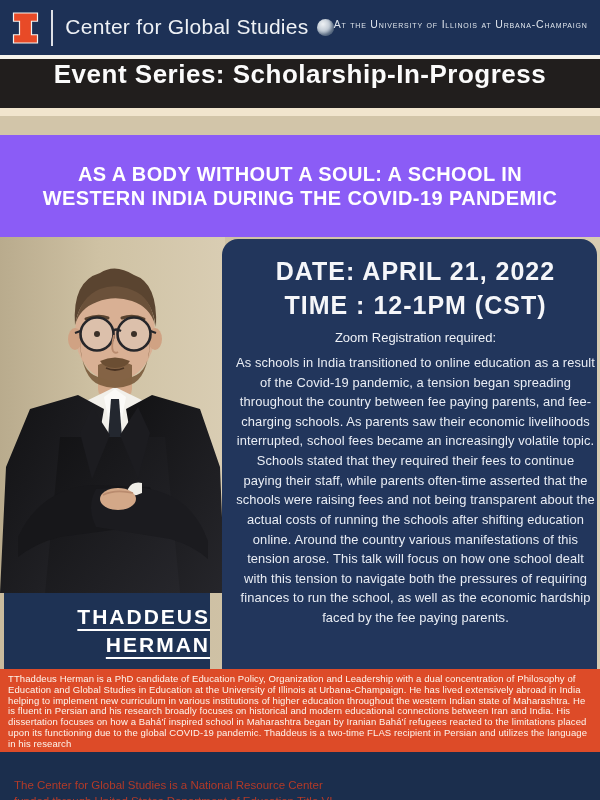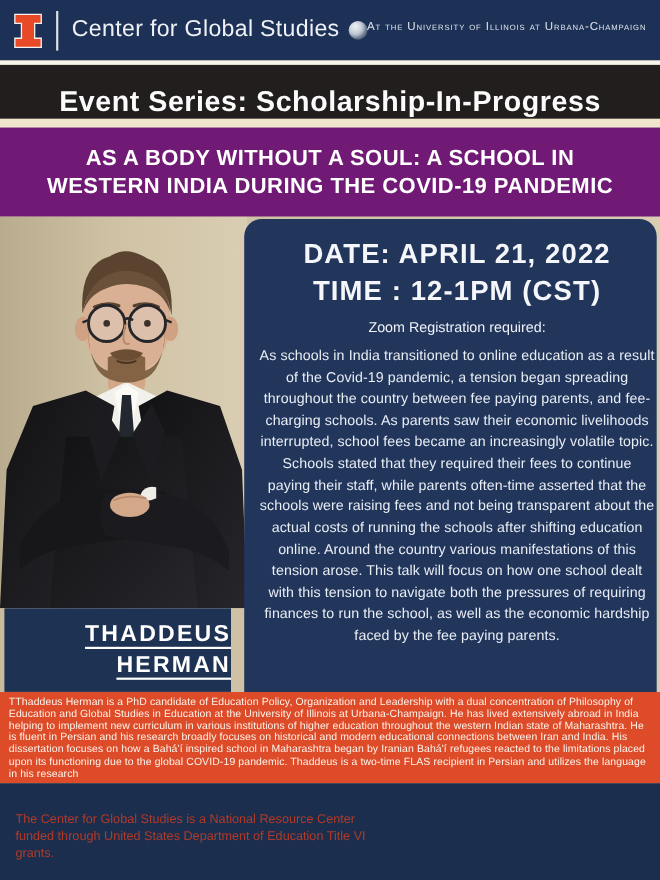--- a/index.html
+++ b/index.html
@@ -27,28 +27,28 @@
   }
   .hdr-sub{
     color:#dfe5ec;font-size:10.5px;font-variant:small-caps;
     letter-spacing:.8px;margin-top:3px;
   }
 
   
   .strip-white{height:4px;background:#f7f4ec;}
   .band-black{
     height:49px;background:#211e1d;color:#fbfbfb;
-    display:flex;align-items:flex-end;justify-content:center;
+    display:flex;align-items:flex-start;justify-content:center;
     font-size:26px;font-weight:700;letter-spacing:.5px;
   }
   .strip-cream{height:8px;background:#f1e5ce;}
   .band-title{
-    height:81px;background:#701a75;color:#fff;
+    height:102px;background:#8b5cf6;color:#fff;
     display:flex;align-items:center;justify-content:center;text-align:center;
-    font-size:20px;font-weight:700;line-height:1.22;letter-spacing:.4px;
+    font-size:20px;font-weight:700;line-height:1.22;letter-spacing:.4px;margin-top:19px;
   }
   .band-title .ttl{max-width:540px;}
 
   
   .main{position:relative;height:432px;background:linear-gradient(90deg,#c9bb9d,#d8ccb2);}
   .photo{position:absolute;left:0;top:0;width:225px;height:356px;display:block;}
   .namebox{
     position:absolute;left:4px;top:356px;width:206px;height:76px;
     background:#1e3254;color:#fff;
     display:flex;flex-direction:column;align-items:flex-end;justify-content:center;gap:4px;

